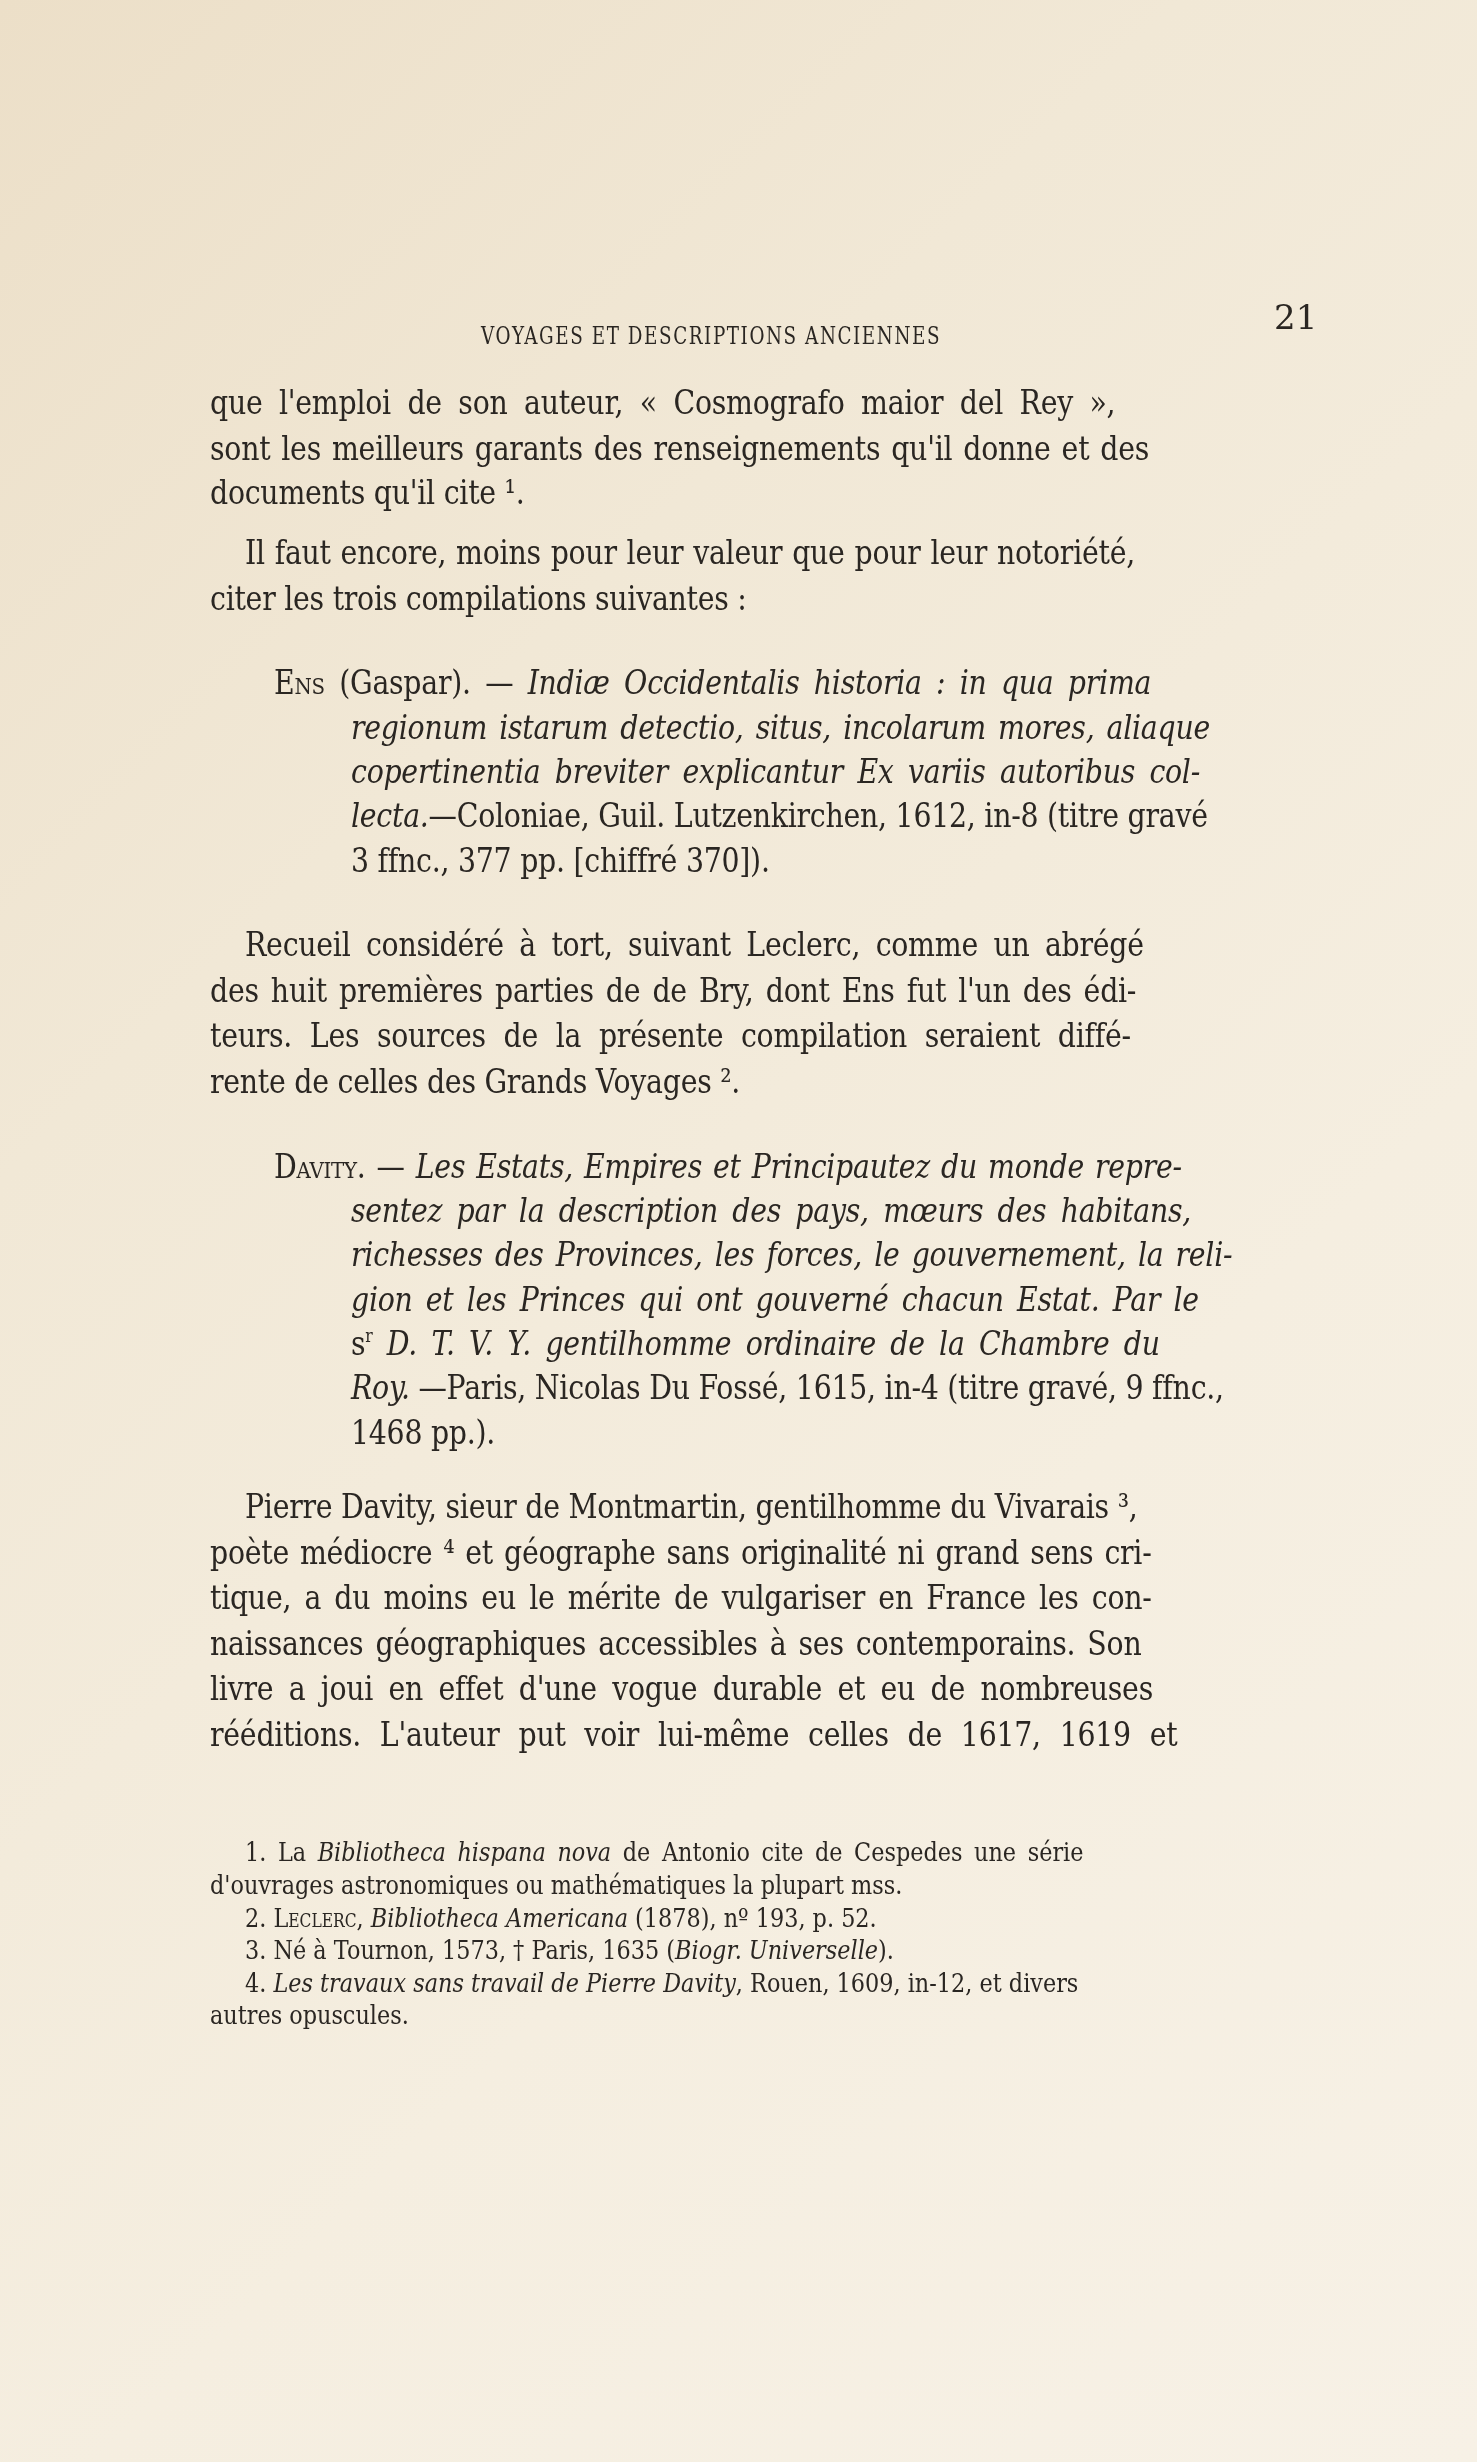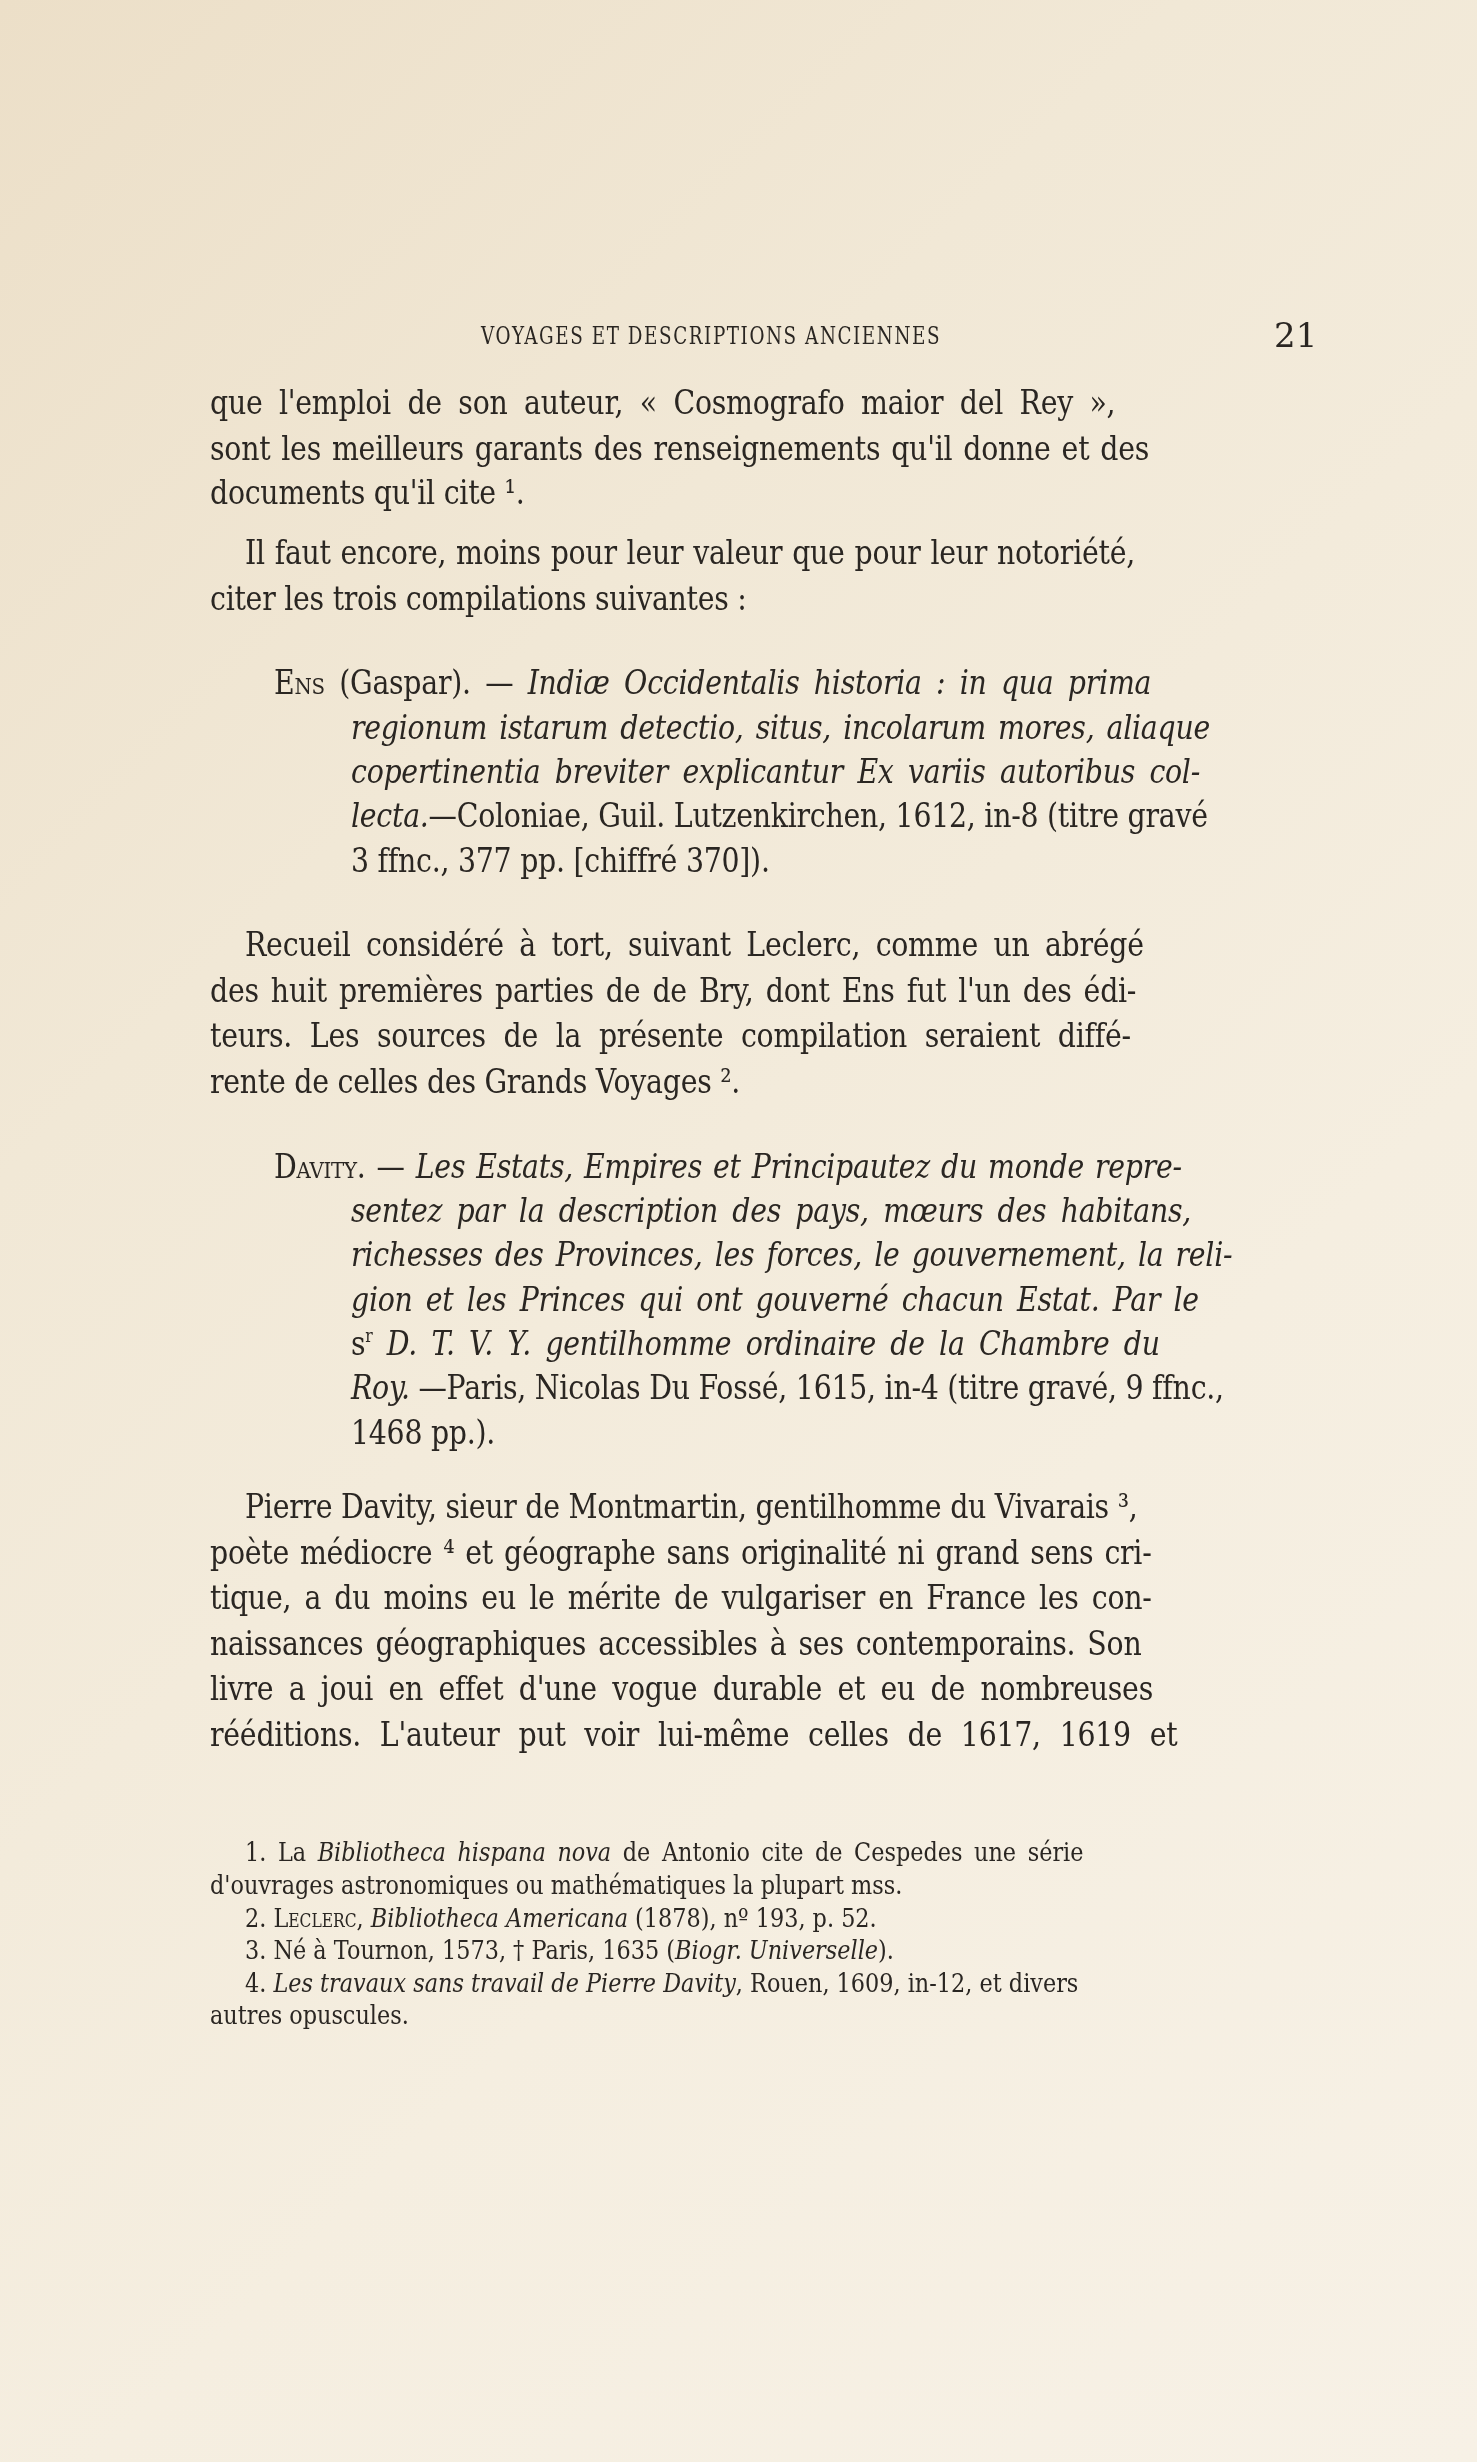--- a/index.html
+++ b/index.html
@@ -19,21 +19,21 @@
   }
   .body-line { transform: scaleX(0.86); }
   .small-caps { font-variant: small-caps; }
   .italic { font-style: italic; }
   .running-head {
     position: absolute; left: 481px; top: 322px;
     font-size: 23.5px; letter-spacing: 2px; white-space: nowrap;
     transform: scaleX(0.78); transform-origin: left top;
   }
   .page-number {
-    position: absolute; left: 1274px; top: 315px;
+    position: absolute; left: 1274px; top: 297px;
     font-size: 34px; white-space: nowrap;
   }
   .note-line {
     position: absolute; white-space: nowrap;
     font-size: 26px; line-height: 31px;
     transform: scaleX(0.86); transform-origin: left top;
   }
   sup { font-size: 0.55em; vertical-align: 0.7em; line-height: 0; }
 </style>
 </head>

